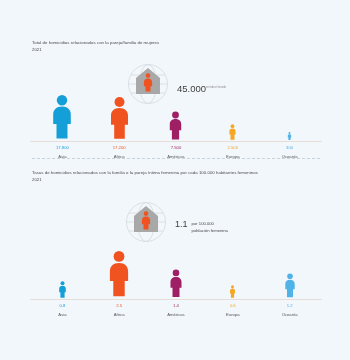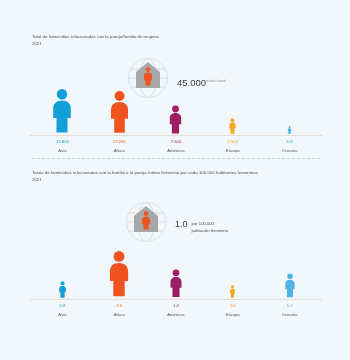--- a/index.html
+++ b/index.html
@@ -12,21 +12,21 @@
     background: #f2f7fb;
     font-family: "Liberation Sans", sans-serif;
     overflow: hidden;
     position: relative;
   }
   .panel {
     position: absolute;
     left: 0;
     width: 350px;
   }
-  #panel-1 { top: 4px; height: 162px; }
+  #panel-1 { top: 10px; height: 162px; }
   #panel-2 { top: 162px; height: 198px; }
 
   .title-block {
     position: absolute;
     left: 32px;
     top: 30px;
     width: 290px;
   }
   #panel-2 .title-block { top: 8px; }
   .title-line {
@@ -277,21 +277,21 @@
         <path d="M7 15 H41" fill="none" stroke="#d7dde2" stroke-width="0.9"></path>
         <path d="M7 33 H41" fill="none" stroke="#d7dde2" stroke-width="0.9"></path>
         <path d="M24 8 L36 18 L36 34 L12 34 L12 18 Z" fill="#a8a8a8"></path>
         <g fill="#f0531f">
           <circle cx="24" cy="15.6" r="2.3"></circle>
           <path d="M24 18.4 c-2.6 0 -4.1 1.5 -4.1 3.6 l0 4.3 l1.6 0 l0 5.2 l5 0 l0 -5.2 l1.6 0 l0 -4.3 c0 -2.1 -1.5 -3.6 -4.1 -3.6 z"></path>
         </g>
       </svg>
     </div>
     <div class="headline rate-wrap">
-      <div class="rate-number">1.0</div>
+      <div class="rate-number">1.1</div>
       <div>
         <div class="rate-text">por 100.000</div>
         <div class="rate-text">población femenina</div>
       </div>
     </div>
   </div>
 
   <div class="chart">
     <div class="figs">
       <div class="fig-cell">

